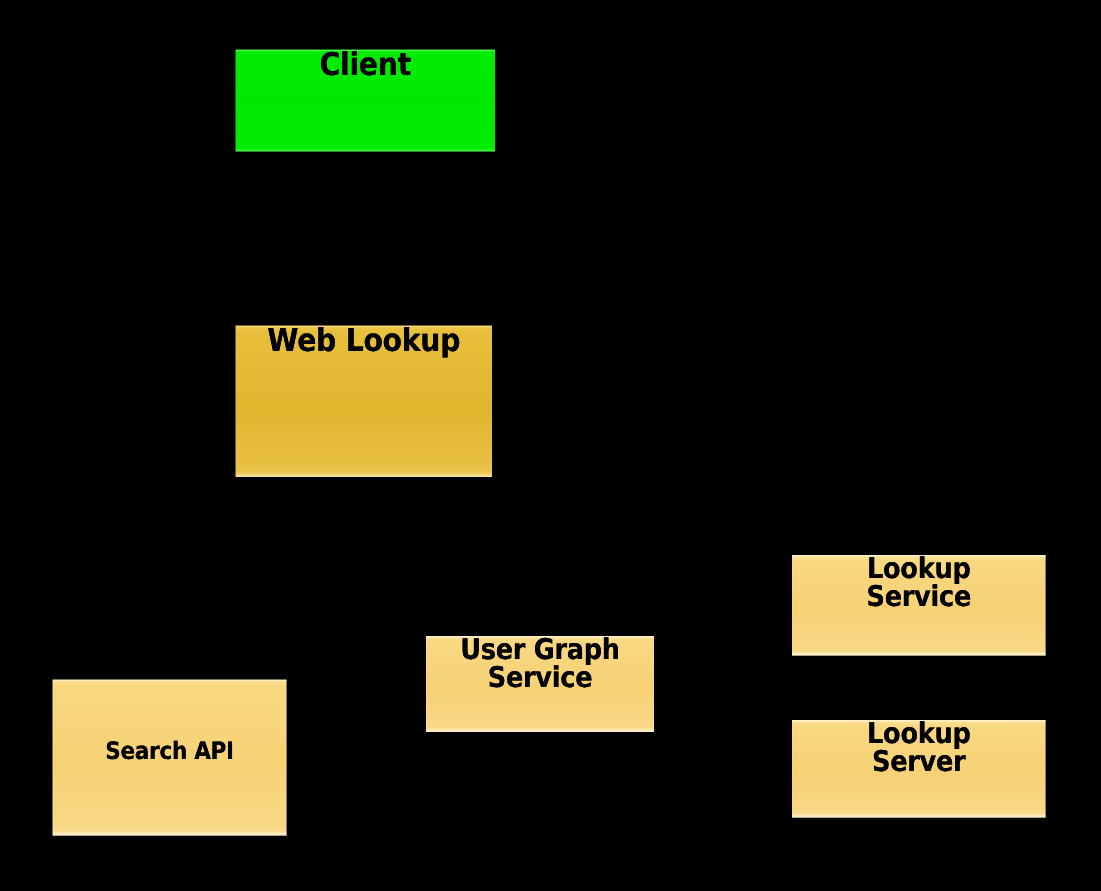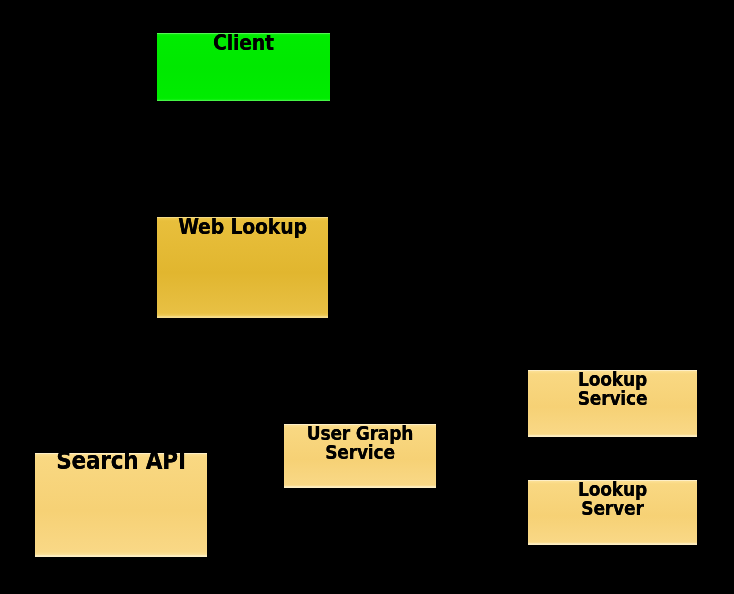--- a/index.html
+++ b/index.html
@@ -93,24 +93,24 @@
   .node-usergraph {
     left: 284px;
     top: 424px;
     width: 152px;
     height: 64px;
     font-size: 19px;
   }
   .node-searchapi {
     left: 35px;
     top: 453px;
-    width: 172px;
+    width: 156px;
     height: 104px;
-    font-size: 24px;
-    align-items: flex-start;
+    font-size: 16px;
+    align-items: center;
   }
   .node-searchapi .node-label {
     position: relative;
     top: -4px;
   }
   .node-lookup {
     left: 528px;
     top: 370px;
     width: 169px;
     height: 67px;

